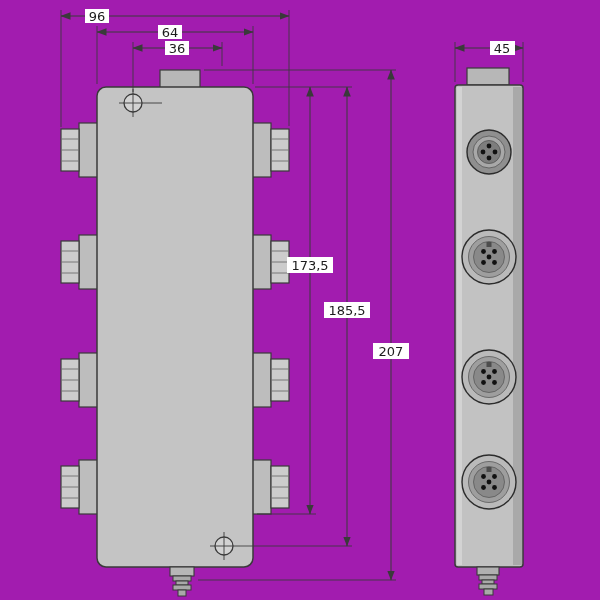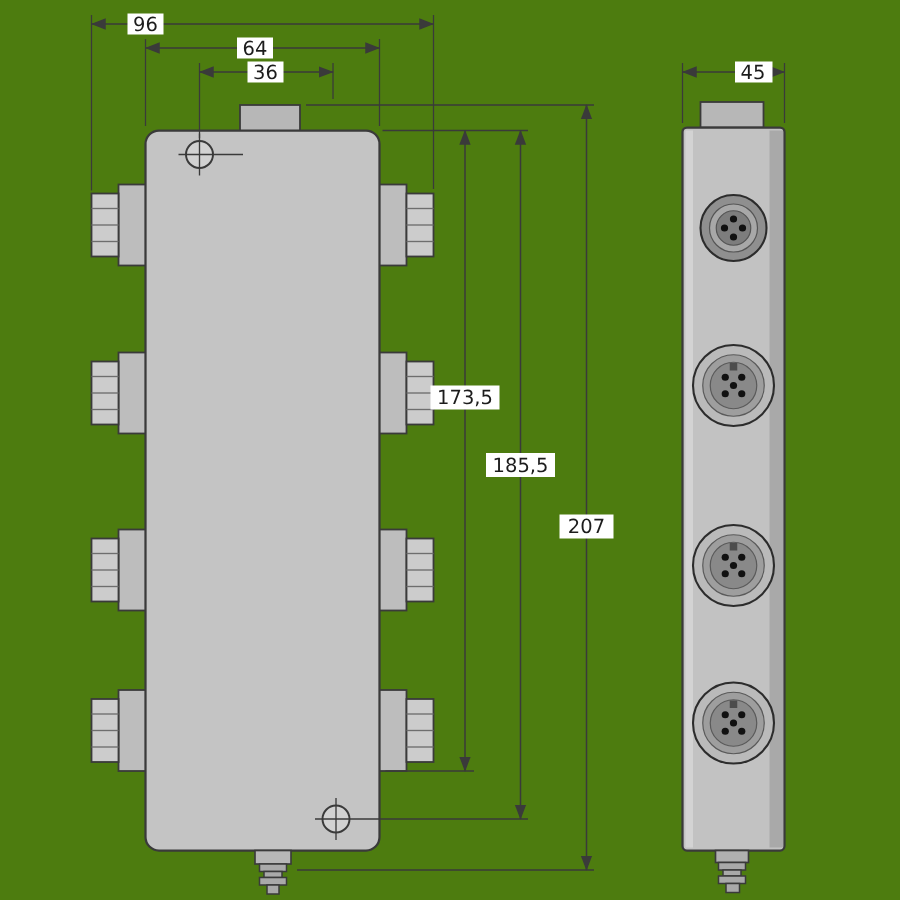--- a/index.html
+++ b/index.html
@@ -1,16 +1,16 @@
 <!DOCTYPE html>
 <html><head>
 <meta charset="utf-8">
 <style>
   html,body{margin:0;padding:0;background:#ffffff;}
-  .canvas{position:relative;width:600px;height:600px;background:#4d7c0f;overflow:hidden;
+  .canvas{position:relative;width:600px;height:600px;background:#a21caf;overflow:hidden;
           font-family:"DejaVu Sans", sans-serif;}
   svg{display:block;}
   .flange{fill:#bdbdbd;stroke:#3a3a3a;stroke-width:1.2;}
   .cap{fill:#cccccc;stroke:#3a3a3a;stroke-width:1.2;}
   .rib{stroke:#6e6e6e;stroke-width:0.9;}
   .dim{stroke:#3a3a3a;stroke-width:1;fill:none;}
   .ext{stroke:#3a3a3a;stroke-width:0.85;fill:none;}
   .cl{stroke:#3a3a3a;stroke-width:0.9;fill:none;}
   .dim-text{font-size:13px;fill:#1c1c1c;text-anchor:middle;}
   .lblbg{fill:#ffffff;}

